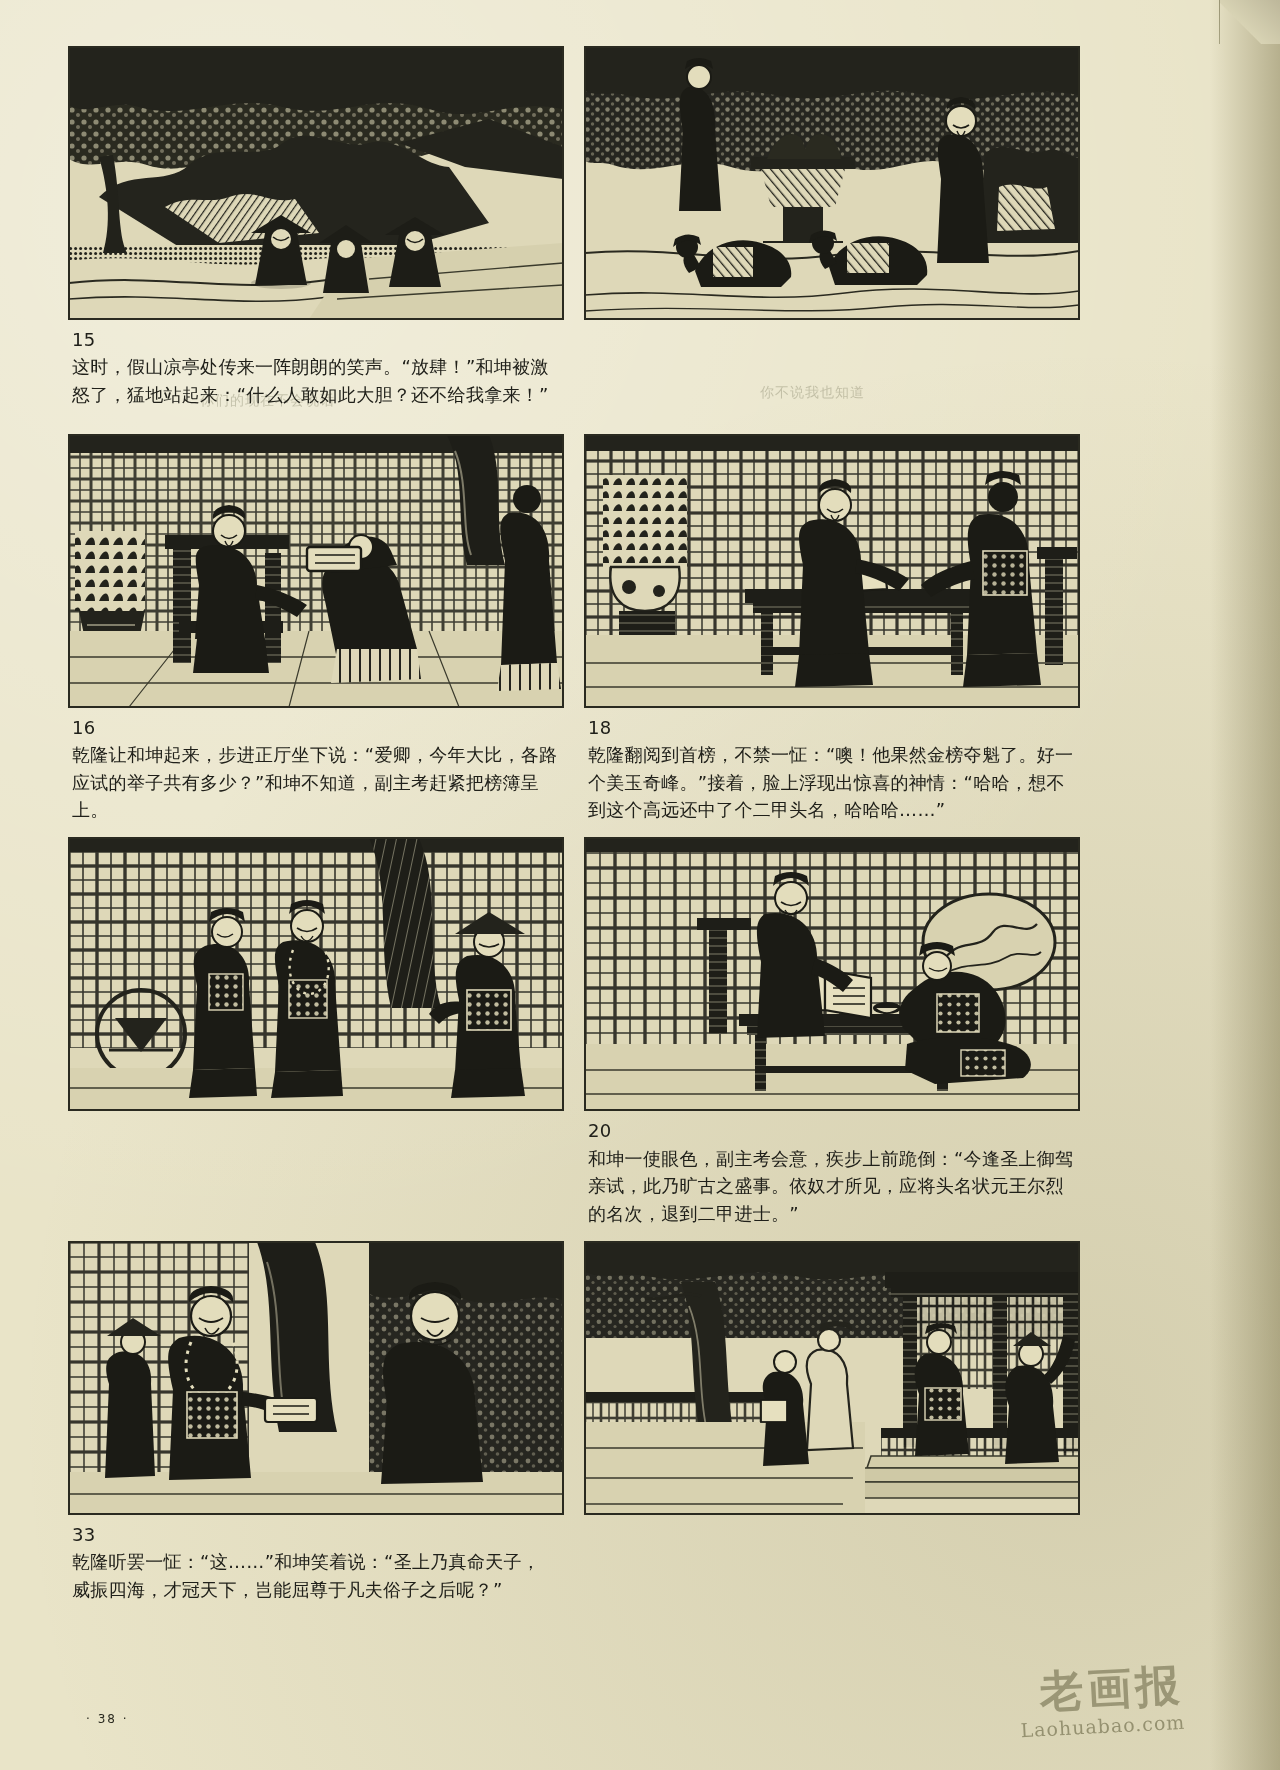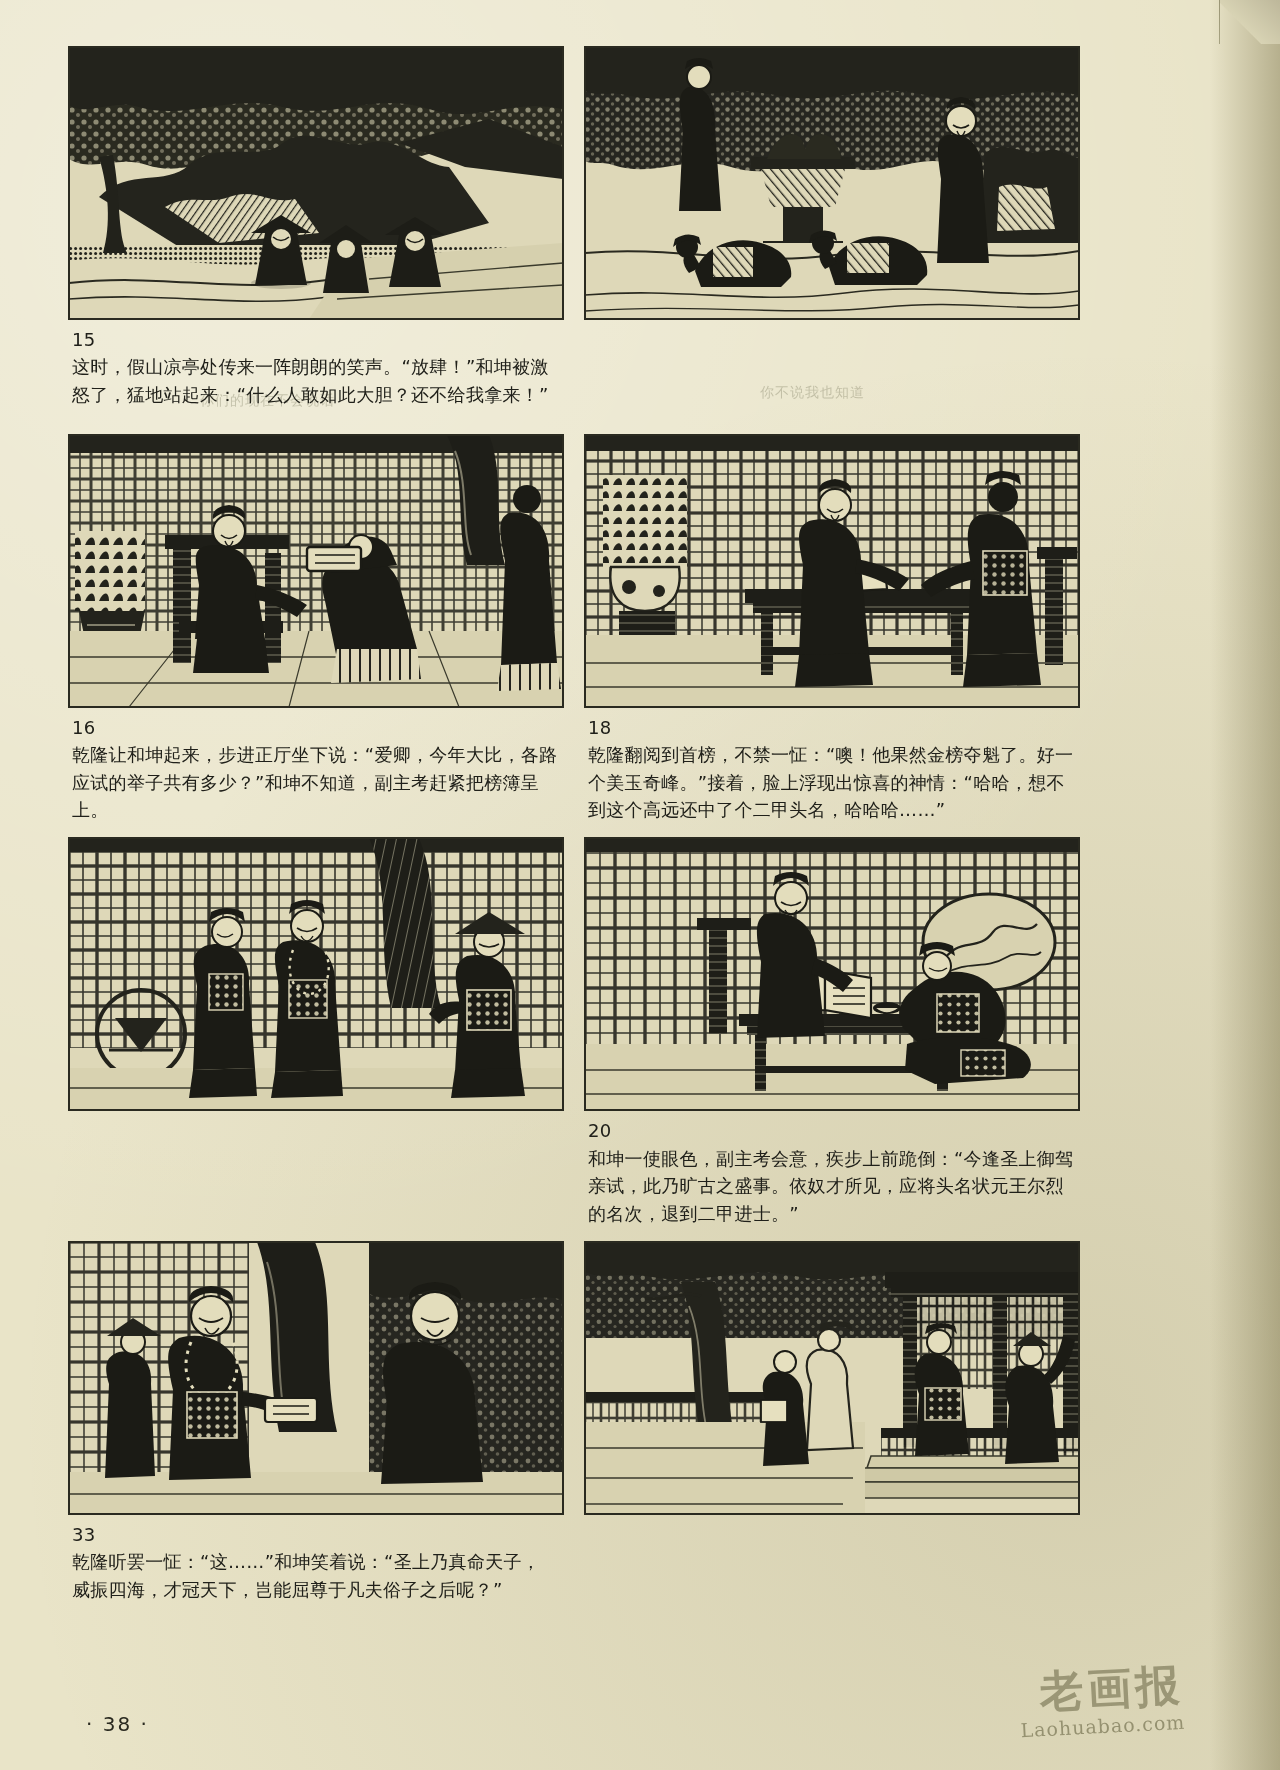--- a/index.html
+++ b/index.html
@@ -47,21 +47,21 @@
     line-height:1.52;
     color:#20201a;
     padding:6px 4px 0 4px;
     letter-spacing:0.3px;
     min-height:94px;
   }
   .cap .num { margin-right:10px; }
   .cap .ind { display:inline-block; }
   .footer {
     position:absolute; left:86px; top:1712px;
-    font-size:20px; color:#2a2a20; letter-spacing:2px;
+    font-size:12px; color:#2a2a20; letter-spacing:2px;
   }
   .watermark {
     position:absolute; right:96px; top:1660px;
     text-align:right;
     transform:rotate(-3deg);
     pointer-events:none;
   }
   .watermark .big {
     font-family:"DejaVu Serif", serif;
     font-size:44px; font-weight:bold;

